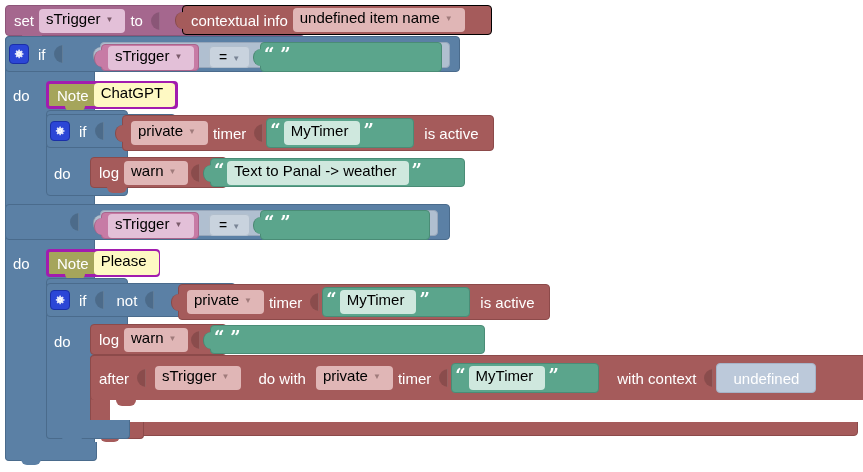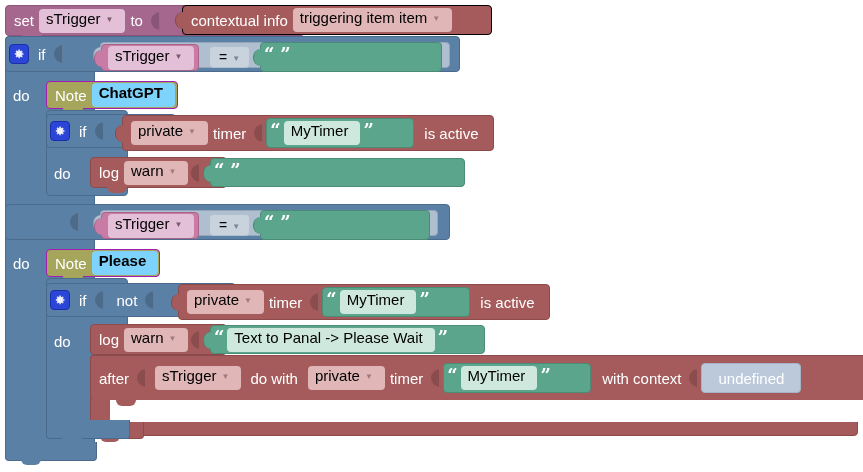--- a/index.html
+++ b/index.html
@@ -26,41 +26,41 @@
     color: #ffffff;
     font-size: 15px;
     white-space: nowrap;
     border-radius: 4px;
   }
   
   .c-set     { background: #a5678e; border: 1px solid #8d5579; }
   .c-ctrl    { background: #5b80a5; border: 1px solid #4a6b8c; }
   .c-ctx     { background: #a55b5b; border: 1px solid #000000; }
   .c-red     { background: #a55b5b; border: 1px solid #8c4a4a; }
-  .c-note    { background: #a5a55b; border: 1px solid #a21caf; }
+  .c-note    { background: #a5a55b; border: 3px solid #a21caf; }
   .c-var     { background: #c77ba5; border: 1px solid #a9648c; }
   .c-logic   { background: #b0bfd0; border: 1px solid #96a6ba; }
   .c-text    { background: #5ba58c; border: 1px solid #4a8c76; }
   .c-shadow  { background: #bcc9da; border: 1px solid #a6b4c8; }
 
   
   .fld {
     display: inline-flex;
     align-items: flex-start;
     border-radius: 4px;
     padding: 1px 12px 2px 7px;
     font-size: 15px;
     color: #000;
     line-height: 17px;
     height: 21px;
   }
   .fld-set    { background: #e3c0d8; }
   .fld-ctx    { background: #e0b6b6; }
   .fld-red    { background: #e0b6b6; }
-  .fld-note   { background: #7dd3fc; font-weight: bold; }
+  .fld-note   { background: #fef9c3; }
   .fld-text   { background: #cfe8de; }
   .fld-num    { background: #eef2f8; border:1px solid #c3cddd; color:#000; }
   .caret {
     margin-left: 5px;
     font-size: 8px;
     color: #7a5a6a;
     transform: translateY(1px);
   }
   .caret-ctx   { color: #a07b7b; }
   .caret-logic { color: #7a8596; }
@@ -129,21 +129,21 @@
     </span>
     <span class="lbl">to</span>
     <span class="socket"></span>
     <span class="bump"></span>
   </div>
 
   <div class="blk c-ctx" style="left:182px; top:5px; width:310px; height:30px;">
     <span class="plugL"></span>
     <span class="lbl lbl-first">contextual info</span>
     <span class="fld fld-ctx">
-      <span>triggering item item</span>
+      <span>undefined item name</span>
       <span class="caret caret-ctx">▼</span>
     </span>
   </div>
 
   <div class="blk c-ctrl" style="left:5px; top:36px; width:90px; height:424px; display:block; border-radius:4px;">
   </div>
 
   <div class="blk c-ctrl" style="left:5px; top:36px; width:455px; height:36px;">
     <span class="gear">
       <svg width="12" height="12" viewBox="0 0 24 24" aria-hidden="true">
@@ -227,20 +227,23 @@
     <span class="fld fld-red">
       <span>warn</span>
       <span class="caret caret-ctx">▼</span>
     </span>
     <span class="socket"></span>
     <span class="bump"></span>
   </div>
   <div class="blk c-text" style="left:210px; top:158px; width:255px; height:29px;">
     <span class="plugL"></span>
     <span class="q">“</span>
+    <span class="fld fld-text">
+      <span>Text to Panal -&gt; weather</span>
+    </span>
     <span class="q">”</span>
   </div>
 
   <div class="blk" style="left:5px; top:208px; width:72px; height:30px; border:none; background:transparent;">
     <span class="lbl lbl-first">else if</span>
   </div>
   <div class="blk c-ctrl" style="left:5px; top:204px; width:445px; height:36px;">
     <span class="lbl lbl-first" style="visibility:hidden">else if</span>
     <span class="socket" style="margin-left:12px"></span>
   </div>
@@ -318,50 +321,47 @@
     <span class="lbl lbl-first">log</span>
     <span class="fld fld-red">
       <span>warn</span>
       <span class="caret caret-ctx">▼</span>
     </span>
     <span class="socket"></span>
   </div>
   <div class="blk c-text" style="left:210px; top:325px; width:275px; height:29px;">
     <span class="plugL"></span>
     <span class="q">“</span>
-    <span class="fld fld-text">
-      <span>Text to Panal -&gt; Please Wait</span>
-    </span>
     <span class="q">”</span>
   </div>
 
   <div class="blk c-red" style="left:90px; top:355px; width:768px; height:81px; display:block; align-items:flex-start;">
   </div>
   <div class="blk c-red" style="left:90px; top:355px; width:852px; height:45px; border-bottom:none;">
     <span class="lbl lbl-first">after</span>
     <span class="socket"></span>
     <span class="fld fld-red" style="margin-left:8px">
       <span>sTrigger</span>
       <span class="caret caret-ctx">▼</span>
     </span>
-    <span class="lbl" style="padding-left:9px">do with</span>
+    <span class="lbl" style="padding-left:17px">do with</span>
     <span class="fld fld-red" style="margin-left:5px">
       <span>private</span>
       <span class="caret caret-ctx">▼</span>
     </span>
     <span class="lbl">timer</span>
     <span class="socket"></span>
     <span class="blk c-text" style="position:relative; left:0; top:0; width:148px; height:30px; margin-left:2px;">
       <span class="q">“</span>
       <span class="fld fld-text">
         <span>MyTimer</span>
       </span>
       <span class="q">”</span>
     </span>
-    <span class="lbl" style="padding-left:11px">with context</span>
+    <span class="lbl" style="padding-left:18px">with context</span>
     <span class="socket"></span>
     <span class="blk c-shadow" style="position:relative; left:0; top:0; width:100px; height:30px; margin-left:2px; justify-content:center; color:#ffffff;">
       <span>undefined</span>
     </span>
   </div>
 
   <div style="position:absolute; left:110px; top:400px; width:748px; height:22px; background:#ffffff;"></div>
   <div style="position:absolute; left:116px; top:400px; width:20px; height:6px; background:#a55b5b; border-radius:0 0 6px 6px;"></div>
 
   <div style="position:absolute; left:90px; top:422px; width:52px; height:16px; background:#a55b5b; border:1px solid #8c4a4a; border-top:none; border-radius:0 0 4px 4px;"></div>

